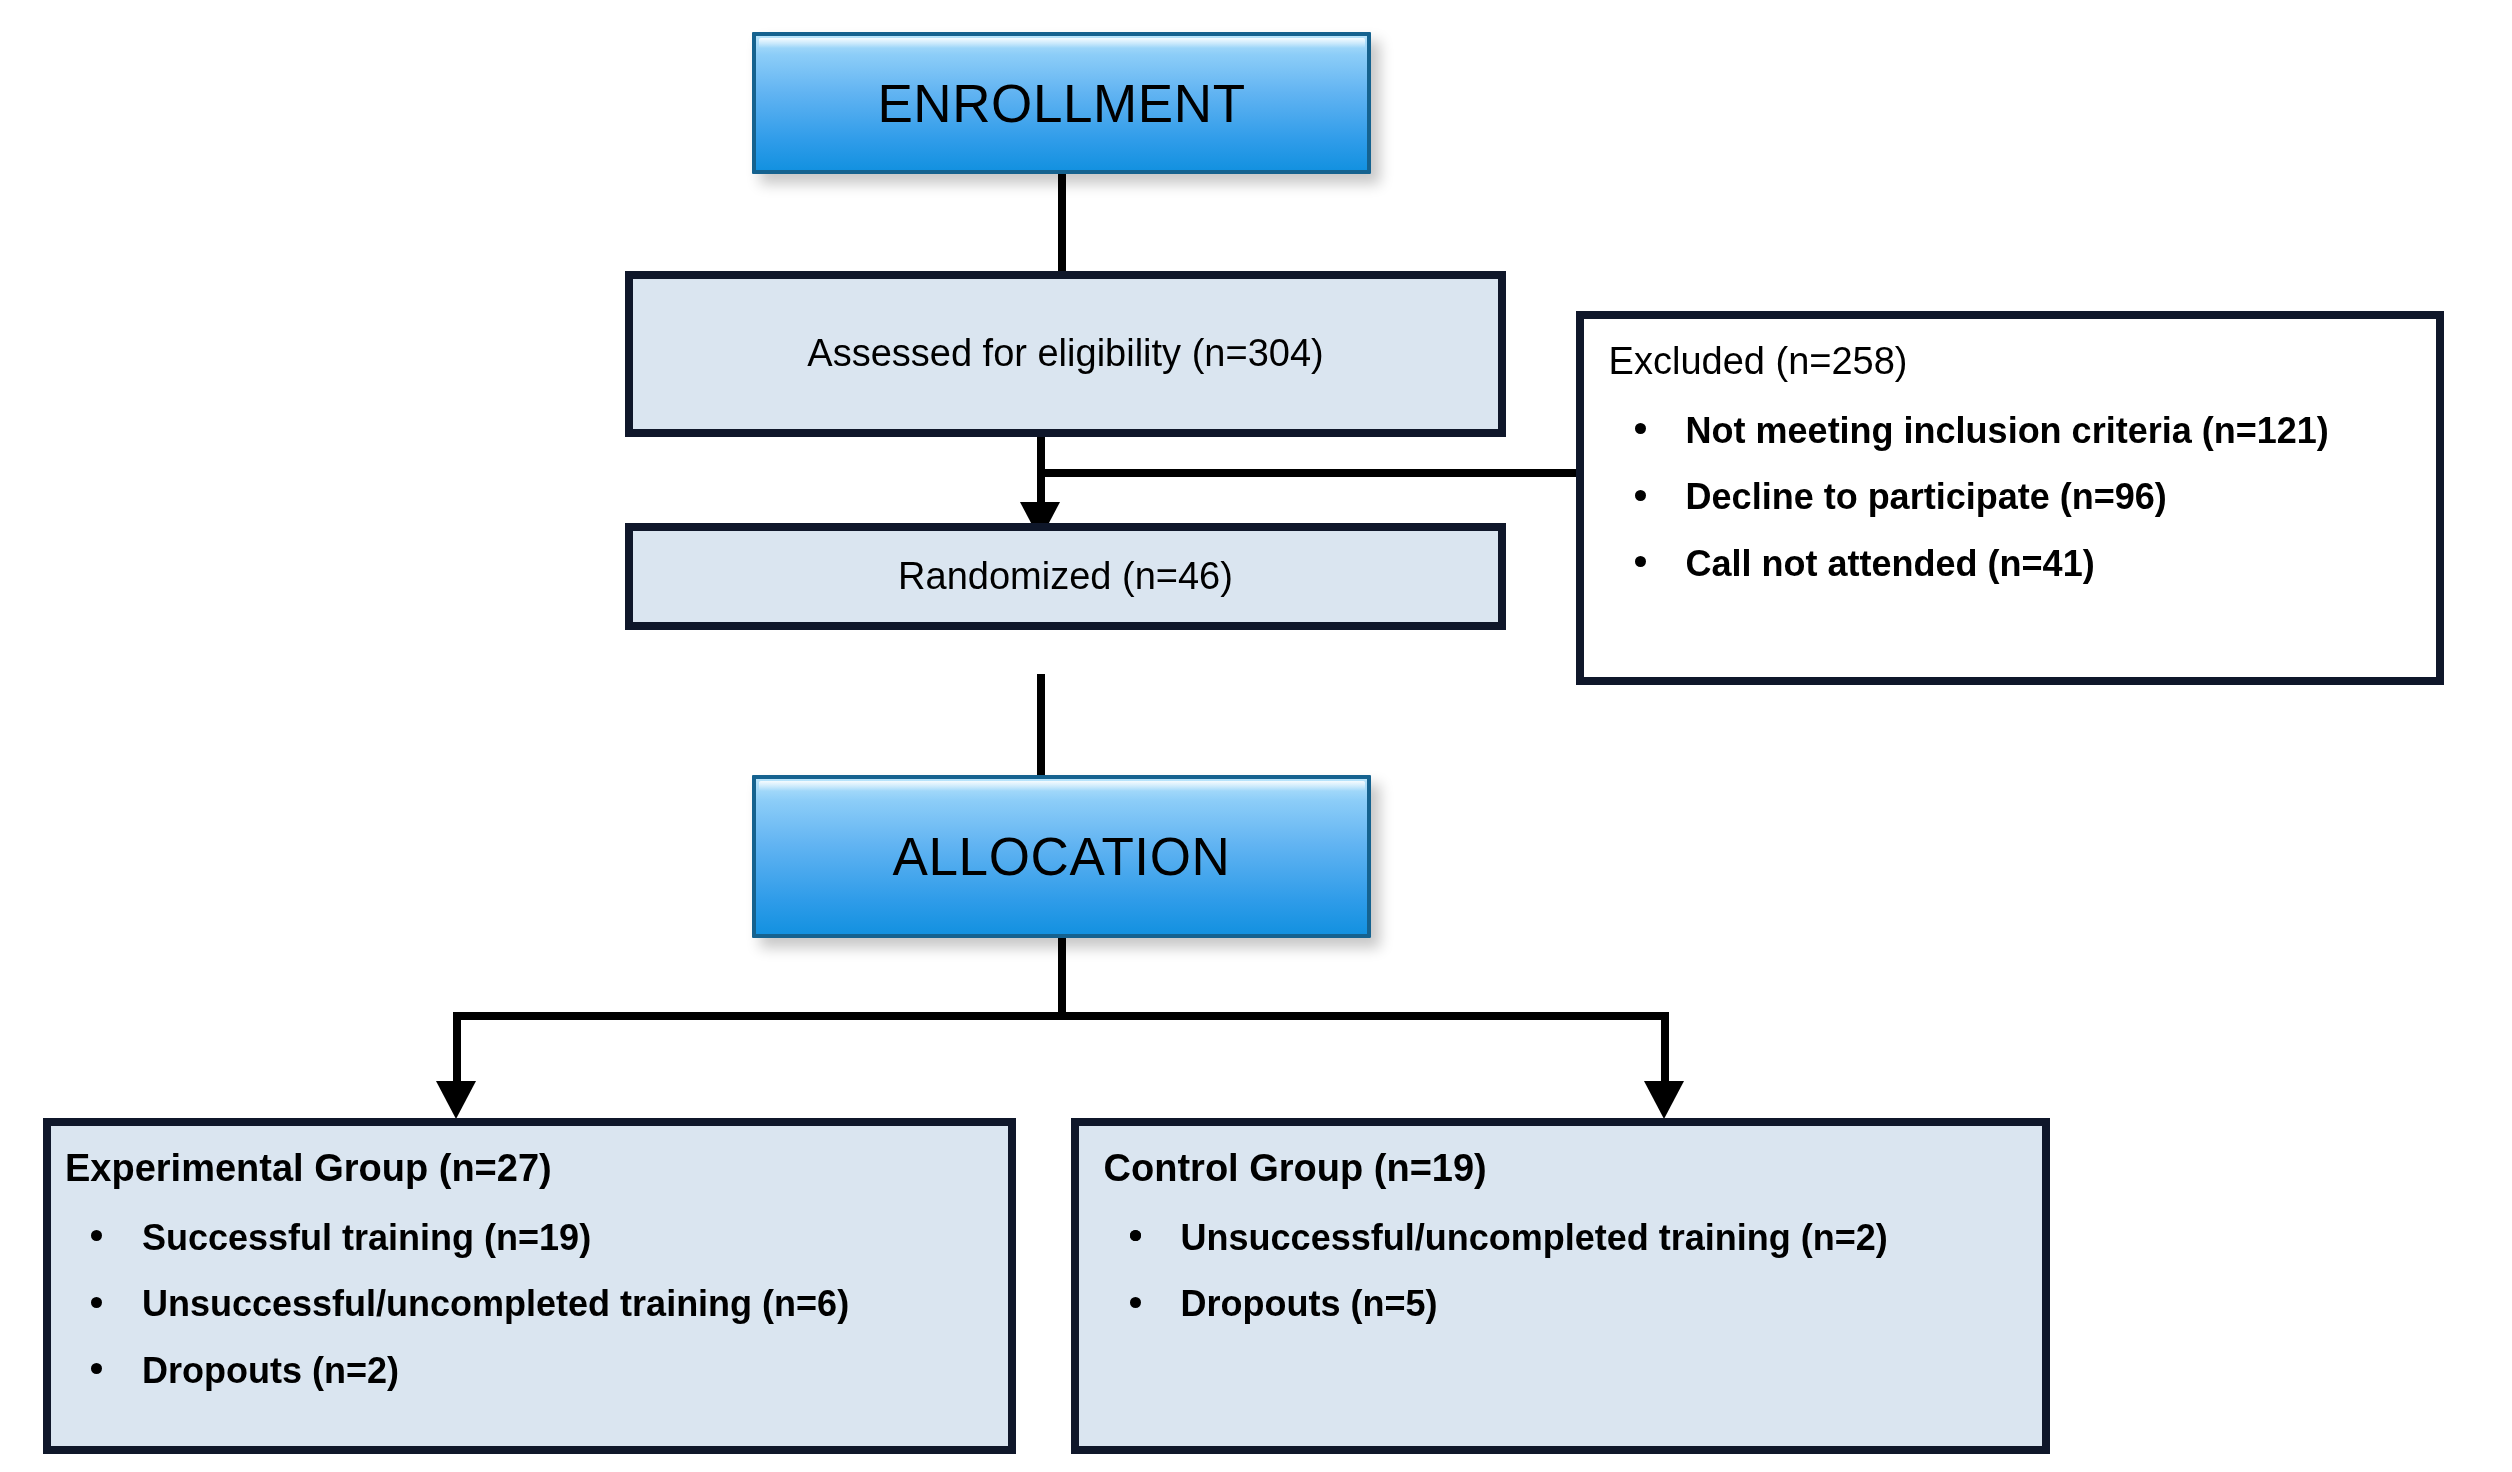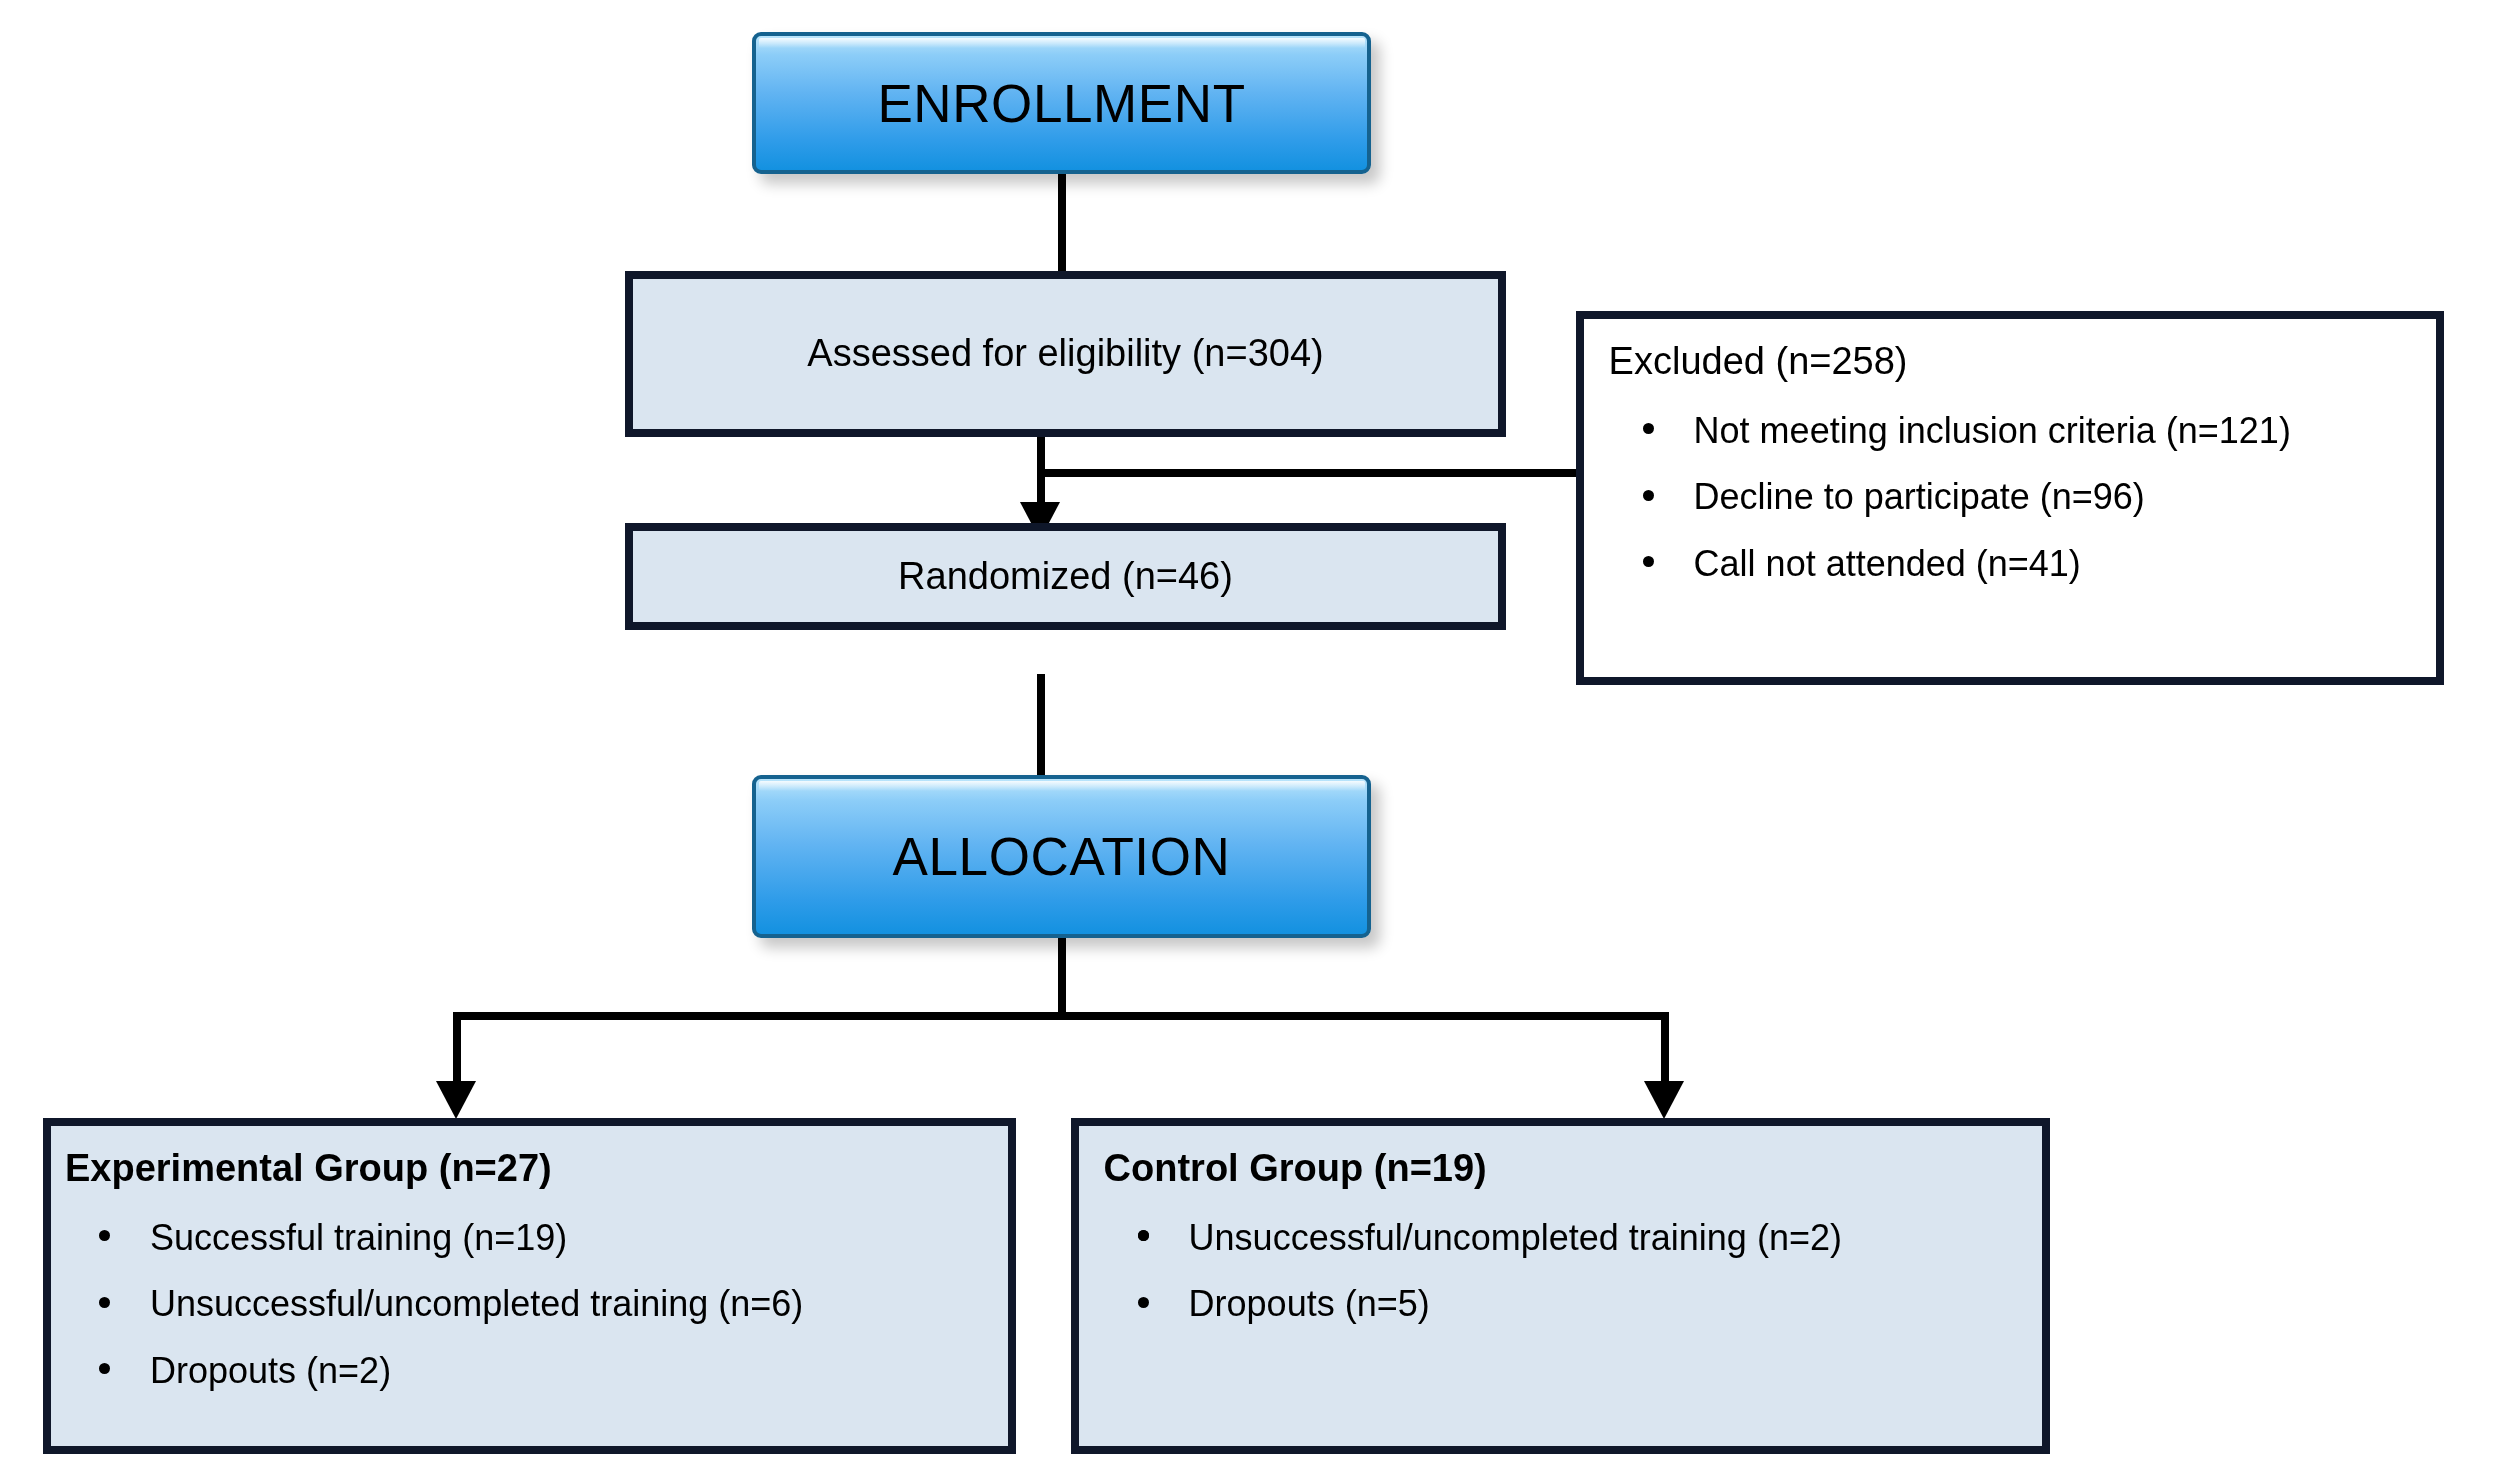--- a/index.html
+++ b/index.html
@@ -16,21 +16,21 @@
     height: 1473px;
     background: #ffffff;
     overflow: hidden;
   }
 
   
   .phase-box {
     position: absolute;
     box-sizing: border-box;
     border: 4.3px solid #15628f;
-    border-radius: 9px;
+    border-radius: 1px;
     background: linear-gradient(to bottom,
                 #b9e4fb 0%,
                 #8ccdf8 14%,
                 #62b4f2 42%,
                 #2f9ce9 78%,
                 #1391e0 100%);
     box-shadow: 8.6px 9.9px 13.5px rgba(0,0,0,0.22);
     display: flex;
     align-items: center;
     justify-content: center;
@@ -83,22 +83,23 @@
     font-size: 38px;
     color: #000;
     line-height: 1.15;
     margin-bottom: 6.2px;
   }
   .node-title.bold {
     font-weight: 700;
   }
   .bullet-list {
     list-style: none;
-    margin: 12px;
+    margin: 4px;
     padding: 0;
+    font-weight: bold;
   }
   .bullet-item {
     position: relative;
     font-size: 36px;
     color: #000;
     line-height: 1.1;
     padding-left: 73px;
     margin-top: 27px;
   }
   .bullet-item .dot {

